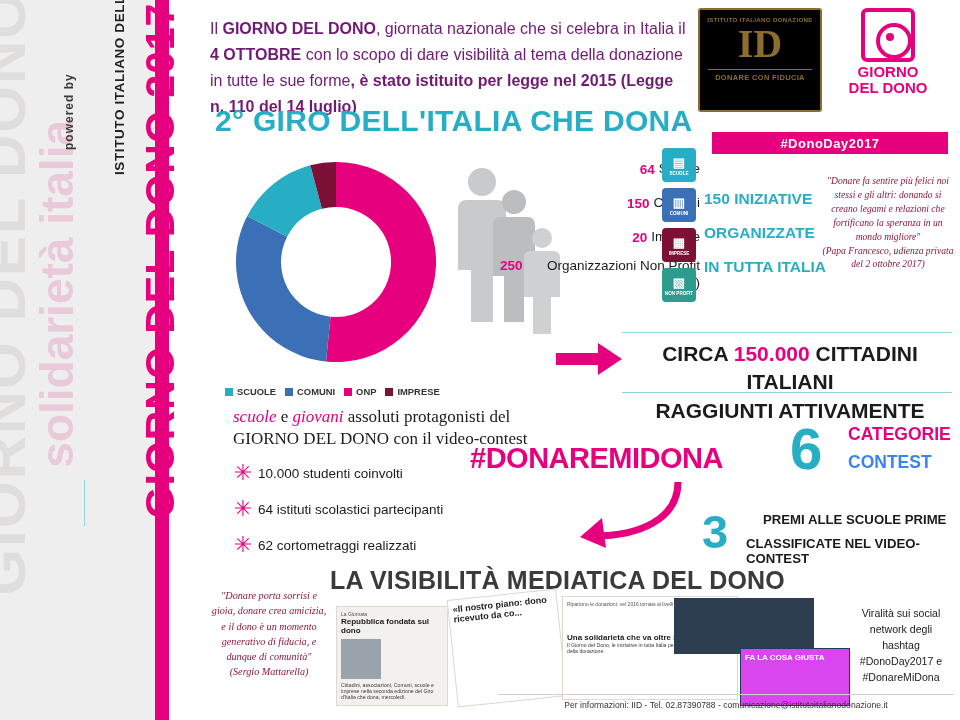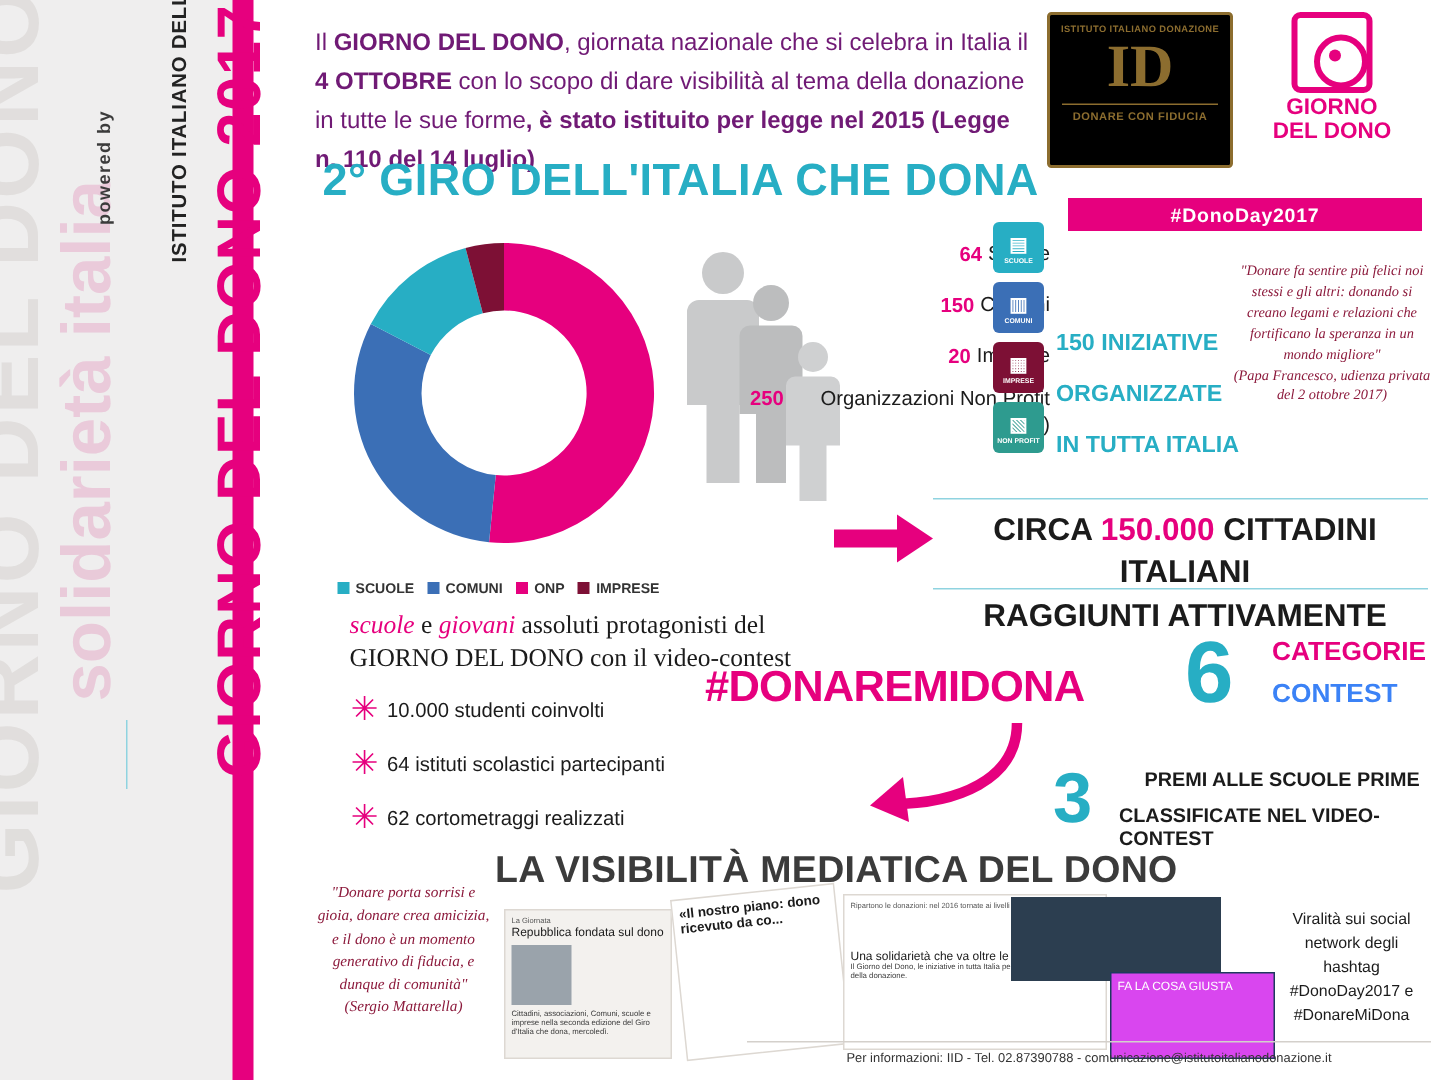--- a/index.html
+++ b/index.html
@@ -140,21 +140,21 @@
     width:34px; height:34px; border-radius:4px; margin-bottom:6px;
     color:#fff; font-size:4.6px; font-weight:bold; text-align:center;
     display:flex; flex-direction:column; align-items:center; justify-content:center;
     line-height:5.4px; padding-top:2px;
   }
   #chips .glyph { font-size:13px; line-height:13px; margin-bottom:2px; }
 
   
   #initiatives {
     position:absolute; left:704px; top:182px; width:126px;
-    color:#27aec4; font-weight:bold; font-size:15.5px; line-height:34px;margin-top:30px;
+    color:#27aec4; font-weight:bold; font-size:15.5px; line-height:34px;
   }
 
   
   #pope-quote {
     position:absolute; left:822px; top:174px; width:132px;
     font-family:"Liberation Serif", serif;
     font-style:italic; font-size:9.6px; line-height:1.45;
     color:#8c1a3c; text-align:center;
   }
 
@@ -216,21 +216,21 @@
     font-size:10.2px; line-height:1.5; color:#8c1a3c; text-align:center;
   }
 
   
   #clips { position:absolute; left:336px; top:592px; width:520px; height:118px; }
   .clip {
     position:absolute; background:#f3f1ee; border:1px solid #ddd8d2;
     overflow:hidden; font-size:5.2px; color:#3a3a3a; line-height:6px;
     padding:4px;
   }
-  .clip .hd { font-weight:normal; font-size:8px; line-height:9px; color:#1b1b1b; }
+  .clip .hd { font-weight:bold; font-size:8px; line-height:9px; color:#1b1b1b; }
   #clip1 { left:0; top:14px; width:112px; height:100px; }
   #clip1 .photo { width:40px; height:40px; background:#9aa3ab; margin:4px 0 3px; }
   #clip2 { left:116px; top:2px; width:110px; height:108px; transform:rotate(-6deg); background:#fff; }
   #clip2 .big { font-size:9px; font-weight:bold; line-height:10px; color:#1b1b1b; }
   #clip3 { left:226px; top:4px; width:176px; height:104px; background:#fff; }
   #clip4 { left:338px; top:6px; width:140px; height:56px; background:#2c3e50; border-color:#2c3e50; }
   #clip5 { left:404px; top:56px; width:110px; height:58px; background:#d946ef; border-color:#1e3a5f; }
   .clip-sub { font-size:5px; color:#555; }
 
   

